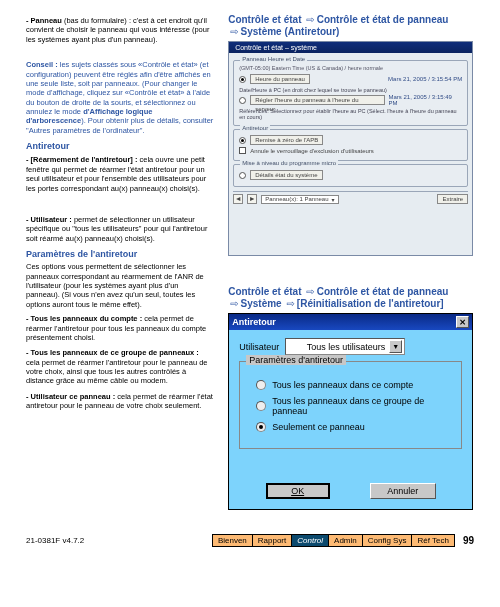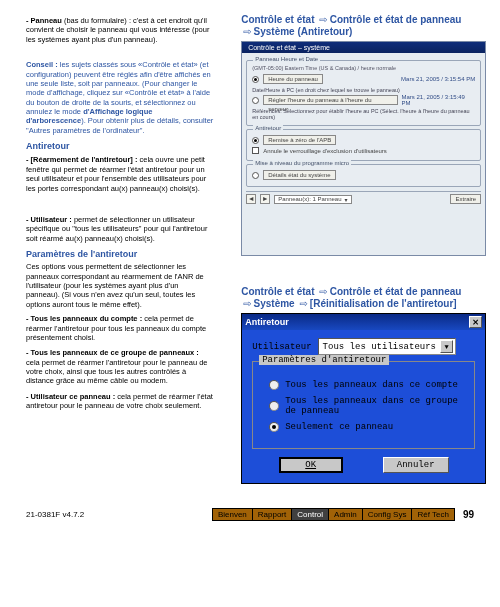--- a/index.html
+++ b/index.html
@@ -9,21 +9,21 @@
     width: 500px;
     font-family: Arial, Helvetica, sans-serif;
     background: #fff;
     color: #000;
   }
   .page {
     width: 500px;
     padding: 14px 26px 12px 26px;
     position: relative;
   }
-  .columns { display: flex; gap: 27px; }
+  .columns { display: flex; gap: 14px; }
   .col-left { flex: 0 0 42%; font-size: 7.5px; line-height: 1.25; }
   .col-right { flex: 1; min-width: 0; }
   .bullet { display: flex; margin: 2px 0 6px 0; }
   .bullet .content { flex: 1; }
   .h-anr {
     color: #2e56a3; font-weight: bold; font-size: 9px; margin: 4px 0 3px 0;
   }
   .conseil-blue { color: #2e56a3; }
   .bold { font-weight: bold; }
   .breadcrumb {
@@ -102,21 +102,21 @@
     display:flex; align-items:center; justify-content:space-between;
     padding:2px 3px;
   }
   .shot2 .xbtn {
     width:13px; height:12px; background:#c8c8c8;
     border:1px solid #fff; border-right-color:#555; border-bottom-color:#555;
     display:flex; align-items:center; justify-content:center;
     font-weight:bold; color:#000; font-size:8px;
   }
   .shot2 .dlg-body {
-    background:#1d4ed8; padding:8px 10px 10px 10px;font-family:Liberation Mono, monospace;
+    background:#7dd3fc; padding:8px 10px 10px 10px;
   }
   .shot2 .util-row {
     display:flex; align-items:center; gap:6px; margin-bottom:6px; font-size:9px;
   }
   .shot2 .combo {
     display:flex; align-items:center; background:#fff; border:1px solid #888;
     border-top-color:#555; border-left-color:#555;
     padding:1px 2px 1px 4px; gap:4px; min-width:120px;justify-content:flex-end;
   }
   .shot2 .combo .dd {
@@ -135,32 +135,32 @@
     width:10px; height:10px; border-radius:50%;
     background:#eee; border:1px solid #888;
     border-top-color:#555; border-left-color:#555;
     display:flex; align-items:center; justify-content:center; flex:0 0 auto;
   }
   .radio.checked::after { content:""; width:4px; height:4px; border-radius:50%; background:#000; }
   .shot2 .btn-row { display:flex; justify-content:center; gap:40px; }
   .shot2 .btn {
     background:#c8c8c8; border:1px solid #fff;
     border-right-color:#555; border-bottom-color:#555;
-    padding:2px 0; width:66px; text-align:center; font-size:9px;
+    padding:2px 0; width:66px; text-align:center; font-size:9px;margin-top:26px;
   }
   .shot2 .btn.default { border:2px solid #000; padding:1px 0; width:64px; }
 
   
   .footer {
     display:flex; align-items:center; justify-content:space-between;
     margin-top:24px; font-size:8px;
   }
   .footer .tabs { display:flex; }
-  .footer .tab { border:1px solid #000; padding:1px 5px; margin-left:-1px; background:#a16207; }
-  .footer .tab.active { background:#404040; color:#fff; }
+  .footer .tab { border:1px solid #000; padding:1px 5px; margin-left:-1px; background:#fdba74; }
+  .footer .tab.active { background:#0c4a6e; color:#fff;font-style:italic; }
   .footer .pagenum { font-weight:bold; font-size:10px; margin-left:8px; }
 
   .h-params {
     color:#2e56a3; font-weight:bold; font-size:9px; margin:5px 0 2px 0;
   }
 </style>
 </head>
 <body>
 
 <div class="page">

